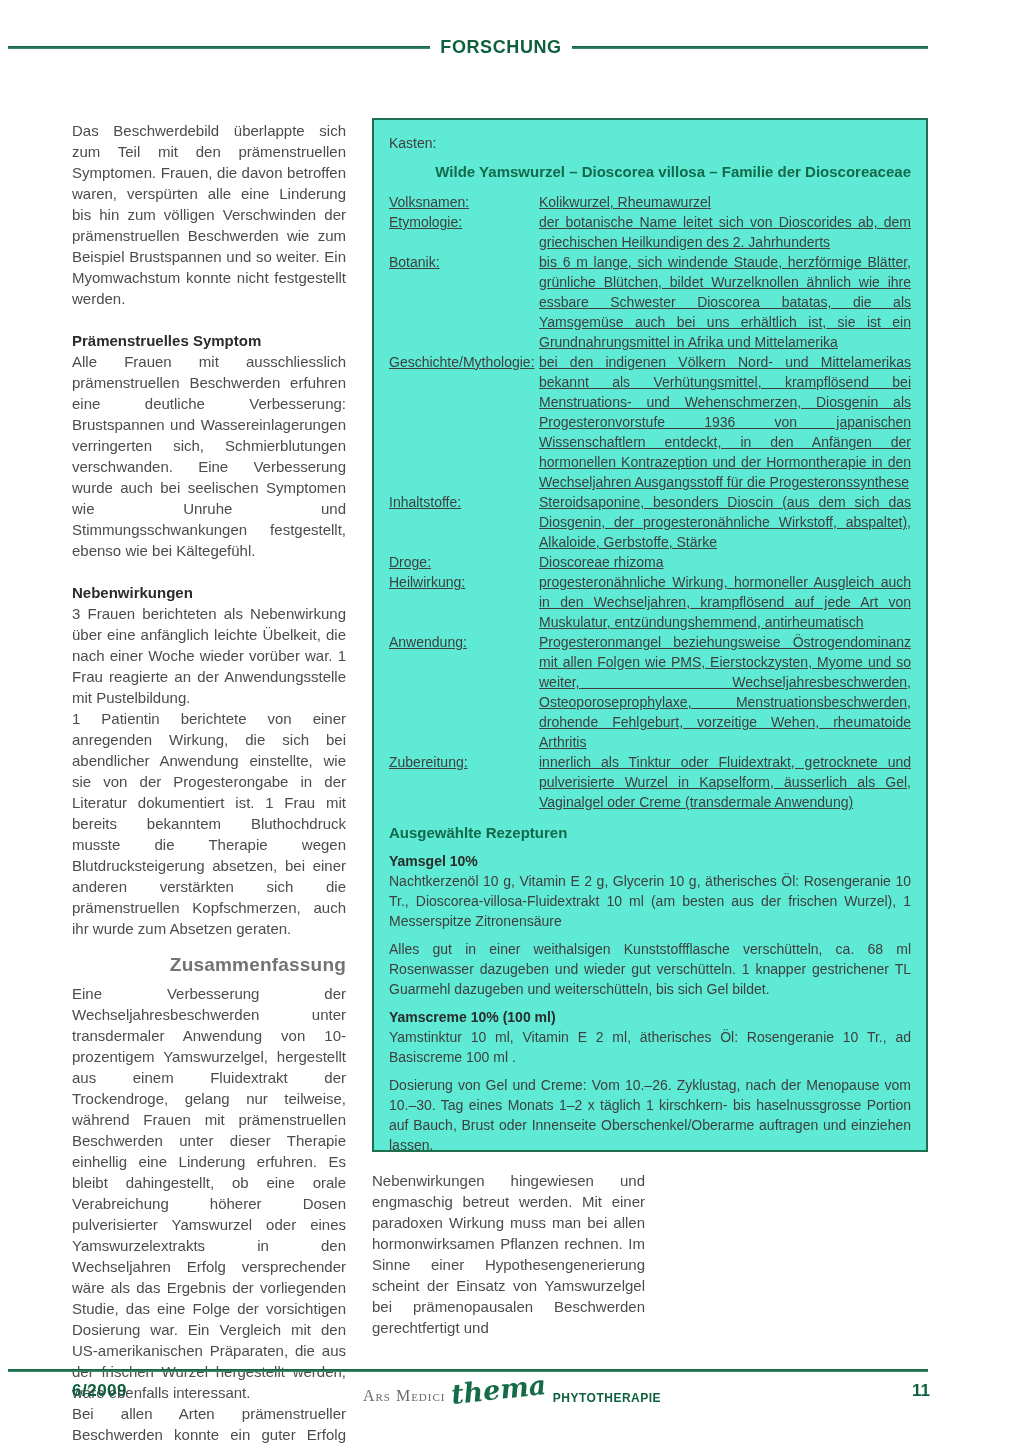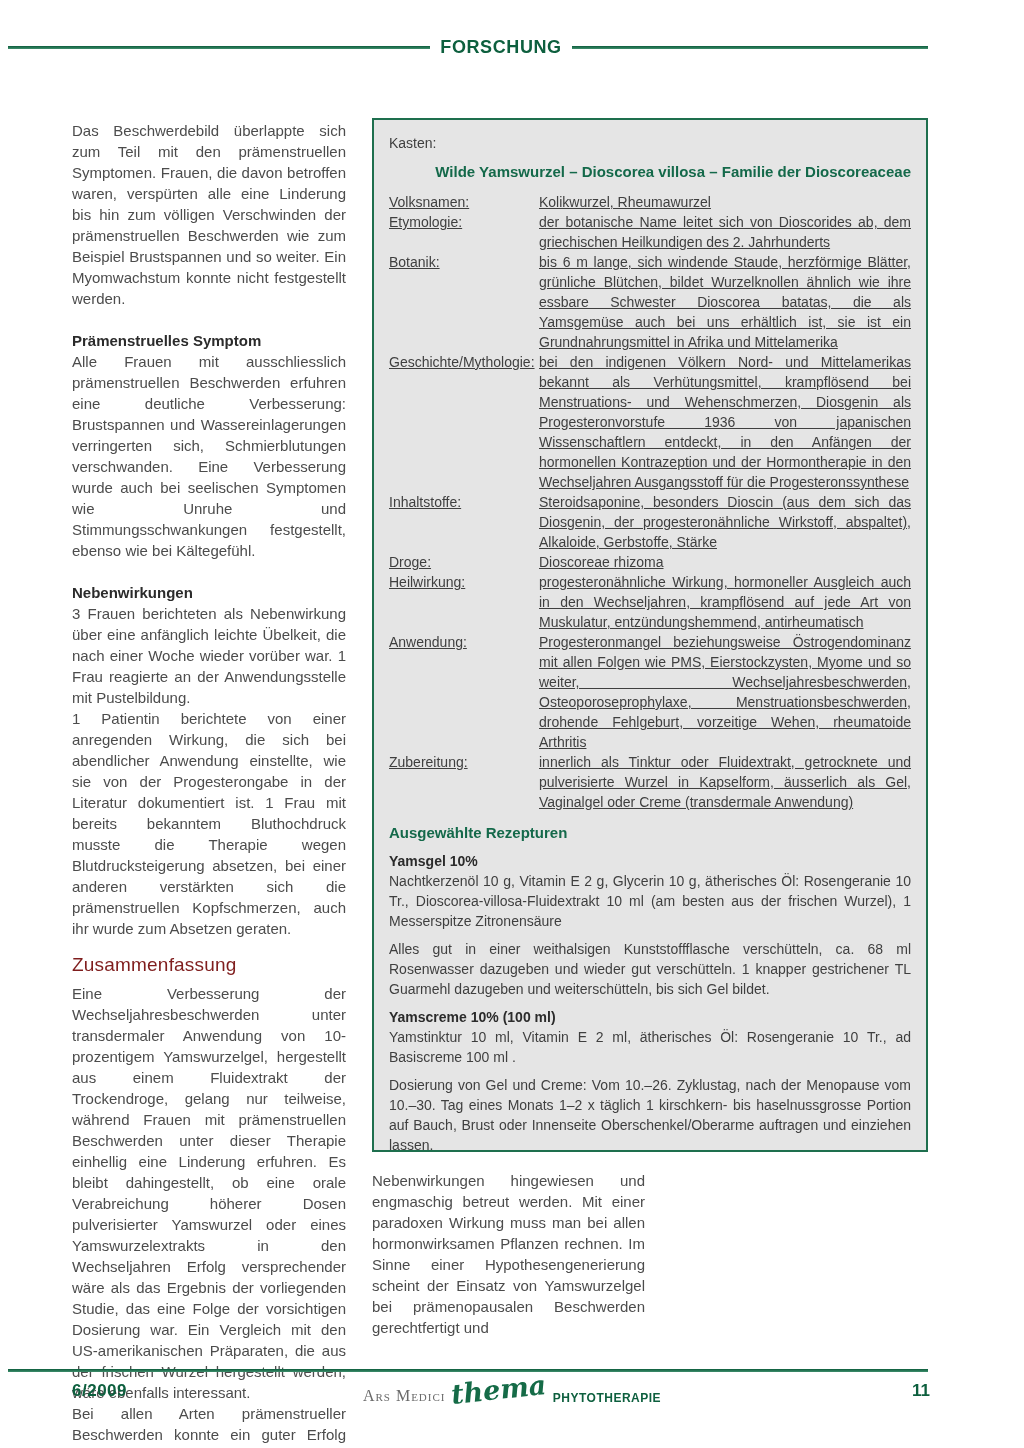--- a/index.html
+++ b/index.html
@@ -22,28 +22,28 @@
   }
 
   
   .bodycol{position:absolute;font-size:15px;line-height:21px;color:#4c4c4c;}
   .bodycol p{margin:0;text-align:justify;}
   .col-left{left:72px;top:120px;width:274px;}
   .col-mid-bottom{left:372px;top:1170px;width:273px;}
   .col-right-bottom{left:660px;top:1170px;width:270px;}
   .subhead{font-weight:bold;color:#2b2b2b;margin:21px 0 0 0;font-size:15px;line-height:21px;}
   .greenhead{
-    color:#7f1d1d;font-weight:400;font-size:19px;line-height:22px;
-    margin:15px 0 7px 0;letter-spacing:.2px;
+    color:#737373;font-weight:700;font-size:19px;line-height:22px;
+    margin:15px 0 7px 0;letter-spacing:.2px;text-align:right;
   }
 
   
   .kasten{
     position:absolute;left:372px;top:118px;width:556px;height:1034px;
-    box-sizing:border-box;background:#e5e5e5;border:2px solid #1e6f4e;
+    box-sizing:border-box;background:#5eead4;border:2px solid #1e6f4e;
     padding:13px 15px 12px 15px;overflow:hidden;
     font-size:14px;line-height:20px;color:#3f3f3f;
   }
   .kasten .kicker{margin:0 0 9px 0;}
   .kasten .title{color:#14694a;font-weight:bold;font-size:15px;margin:0 0 10px 0;text-align:right;}
   .info-row{display:flex;text-decoration:underline;}
   .info-row .lbl{flex:none;width:150px;}
   .info-row .val{flex:1;text-align:justify;}
   .kasten .rec-head{color:#14694a;font-weight:bold;font-size:15px;margin:11px 0 3px 0;}
   .kasten .rec-title{font-weight:bold;color:#2b2b2b;margin:8px 0 0 0;}

